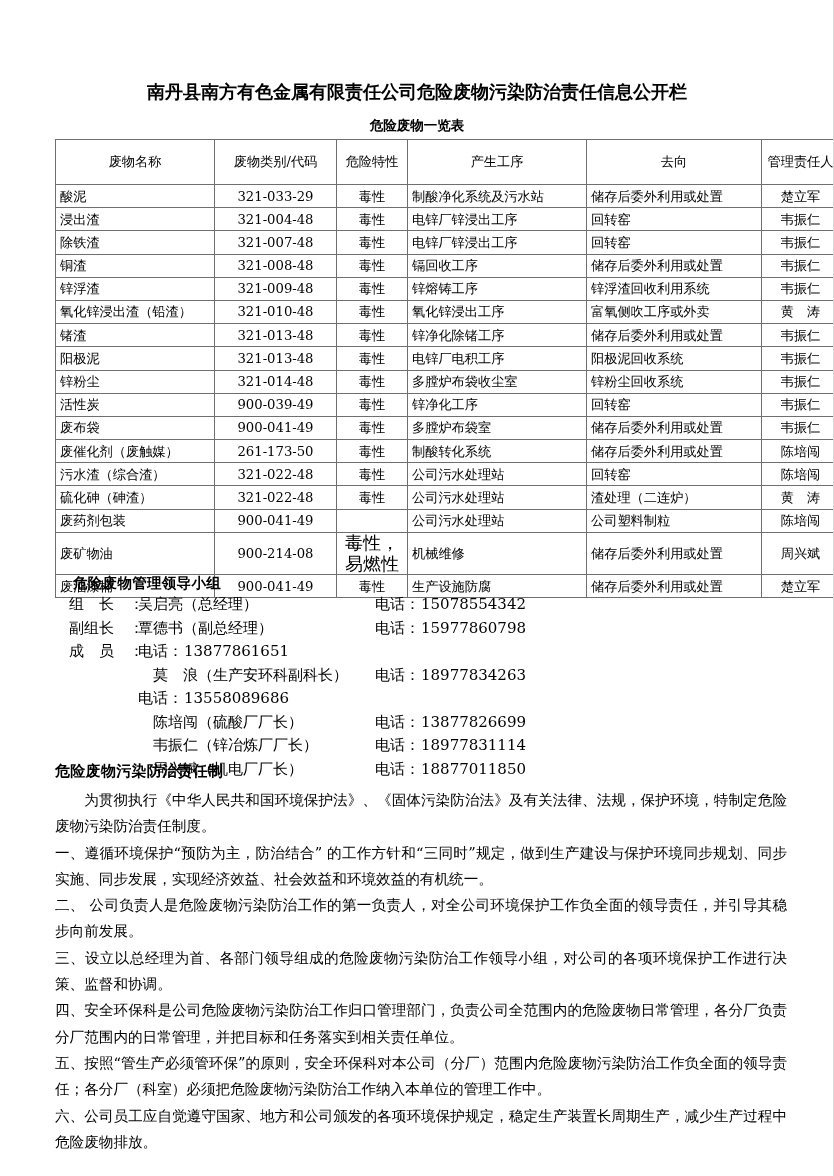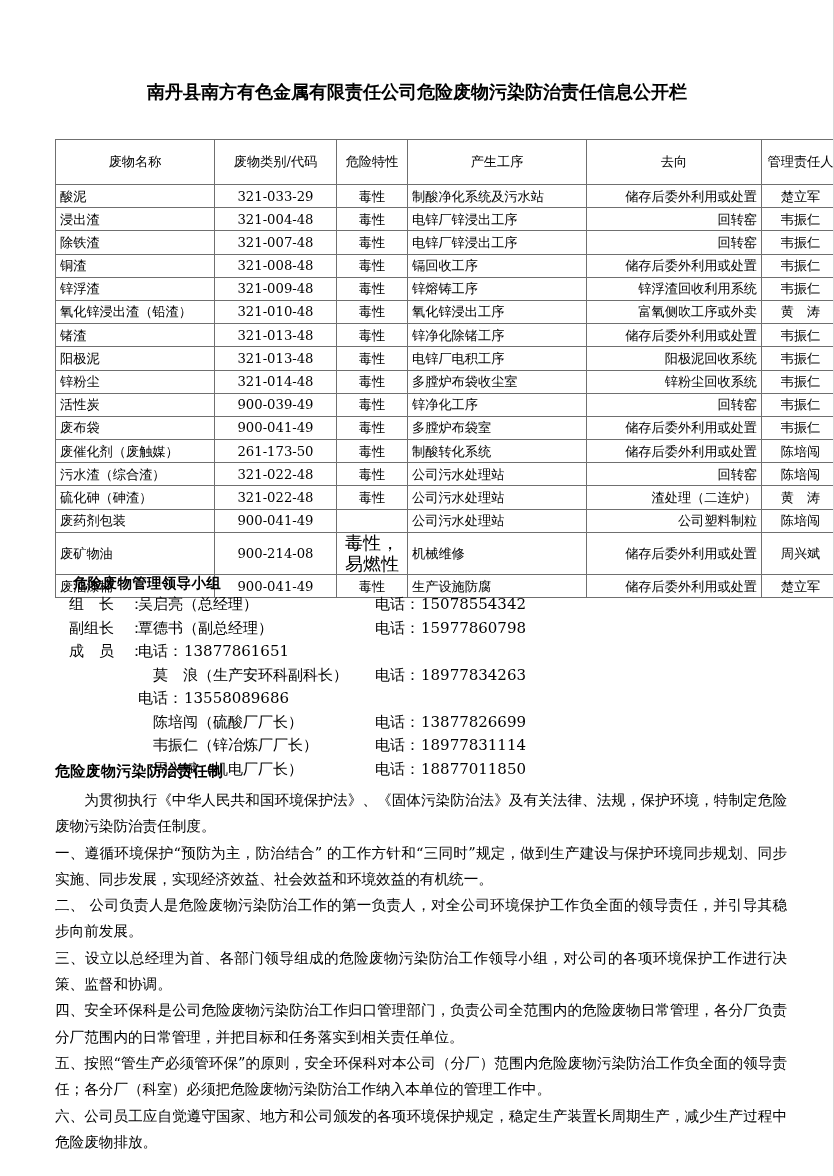--- a/index.html
+++ b/index.html
@@ -71,21 +71,21 @@
     height: 44px;
   }
   table.waste tbody td {
     height: 22.2px;
   }
   tr.tall td { height: 44px; }
   .c-name   { width: 150px; text-align: left; }
   .c-code   { width: 113px; text-align: center; }
   .c-haz    { width: 62px;  text-align: center; }
   .c-proc   { width: 170px; text-align: left; }
-  .c-dest   { width: 166px; text-align: right; }
+  .c-dest   { width: 166px; text-align: left; }
   .c-person { width: 69px;  text-align: center; }
   .hdr-name, .hdr-code, .hdr-haz, .hdr-proc, .hdr-dest, .hdr-person {
     text-align: center;
   }
   .haz-two { font-size: 18px; line-height: 1.25; }
 
   
   .group-block {
     position: absolute;
     left: 55px;
@@ -153,20 +153,21 @@
     margin: 0;
   }
   .resp-p.indent { text-indent: 2em; }
 </style>
 </head>
 <body>
 
 <div id="page">
 
   <div class="doc-title">南丹县南方有色金属有限责任公司危险废物污染防治责任信息公开栏</div>
+  <div class="table-caption">危险废物一览表</div>
 
   <div class="table-wrap">
     <table class="waste">
       <thead>
         <tr>
           <td class="c-name hdr-name">废物名称</td>
           <td class="c-code hdr-code">废物类别/代码</td>
           <td class="c-haz hdr-haz">危险特性</td>
           <td class="c-proc hdr-proc">产生工序</td>
           <td class="c-dest hdr-dest">去向</td>

